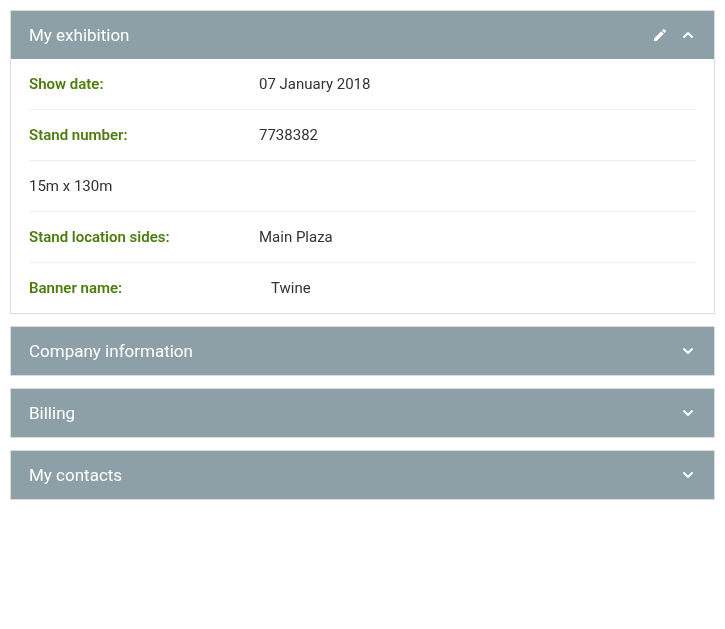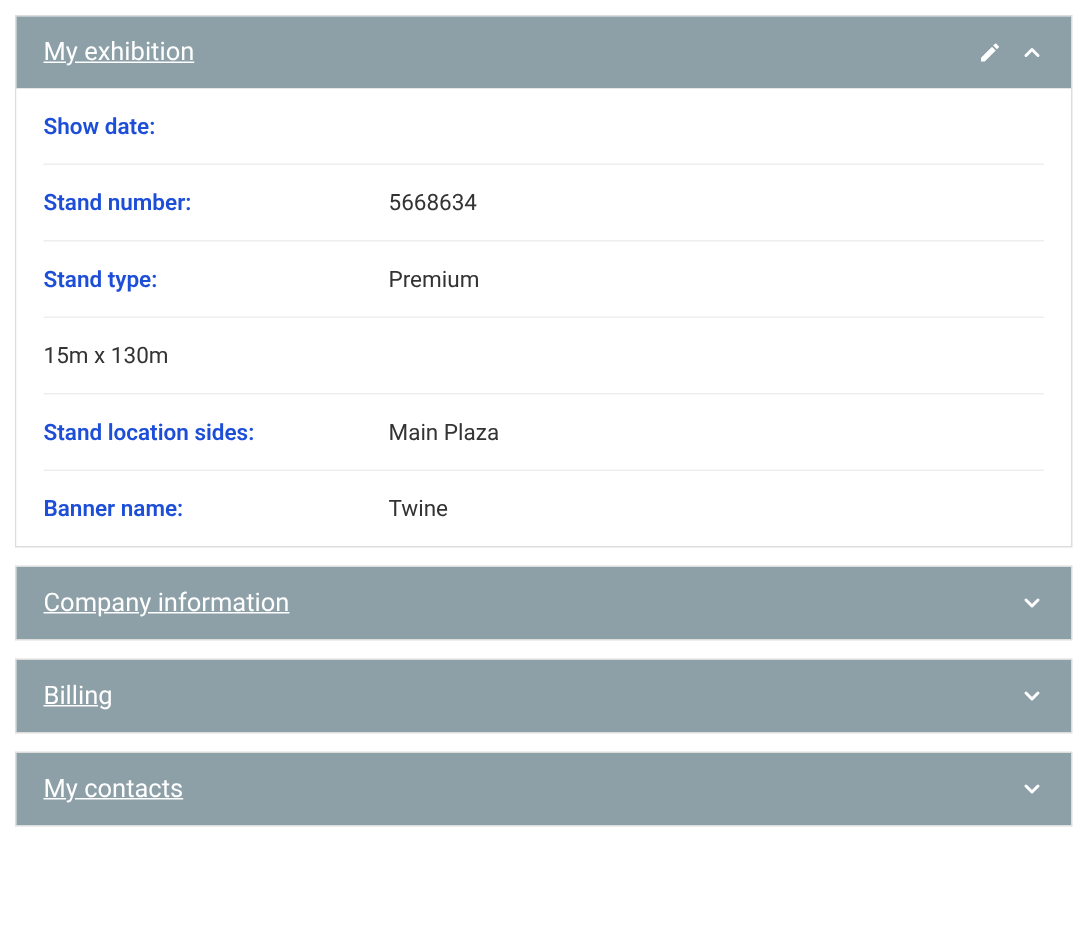--- a/index.html
+++ b/index.html
@@ -19,21 +19,20 @@
     background: #8da0a8;
     color: #fff;
     padding: 14px 18px;
     display: flex;
     align-items: center;
     cursor: pointer;
     font-size: 17px;
   }
   .panel-title {
     flex: 1;
-    text-decoration: underline;
   }
   .panel-actions {
     display: flex;
     align-items: center;
     gap: 12px;
   }
   .icon {
     display: inline-flex;
     align-items: center;
     justify-content: center;
@@ -41,25 +40,25 @@
   .panel-body {
     background: #fff;
     padding: 0 18px;
   }
   .row {
     display: flex;
     padding: 16px 0;
     border-bottom: 1px solid #eee;
     font-size: 15px;
   }
-  .row:last-child { border-bottom: none; }
+  .row:last-child { border-bottom: none; gap: 12px; }
   .row-label {
     width: 230px;
     font-weight: 600;
-    color: #1d4ed8;
+    color: #4d7c0f;
   }
   .row-value {
     color: #333;
     flex: 1;
   }
   svg { display: block; }
 </style>
 </head>
 <body>
 
@@ -75,28 +74,25 @@
       <span class="icon">
         <svg width="16" height="16" viewBox="0 0 24 24" fill="none" stroke="#fff" stroke-width="3" stroke-linecap="round" stroke-linejoin="round">
             <polyline points="6 15 12 9 18 15"></polyline>
           </svg>
       </span>
     </span>
   </div>
   <div class="panel-body">
     <div class="row">
       <div class="row-label">Show date:</div>
+      <div class="row-value">07 January 2018</div>
     </div>
     <div class="row">
       <div class="row-label">Stand number:</div>
-      <div class="row-value">5668634</div>
-    </div>
-    <div class="row">
-      <div class="row-label">Stand type:</div>
-      <div class="row-value">Premium</div>
+      <div class="row-value">7738382</div>
     </div>
     <div class="row">
       <div class="row-value">15m x 130m</div>
     </div>
     <div class="row">
       <div class="row-label">Stand location sides:</div>
       <div class="row-value">Main Plaza</div>
     </div>
     <div class="row">
       <div class="row-label">Banner name:</div>

